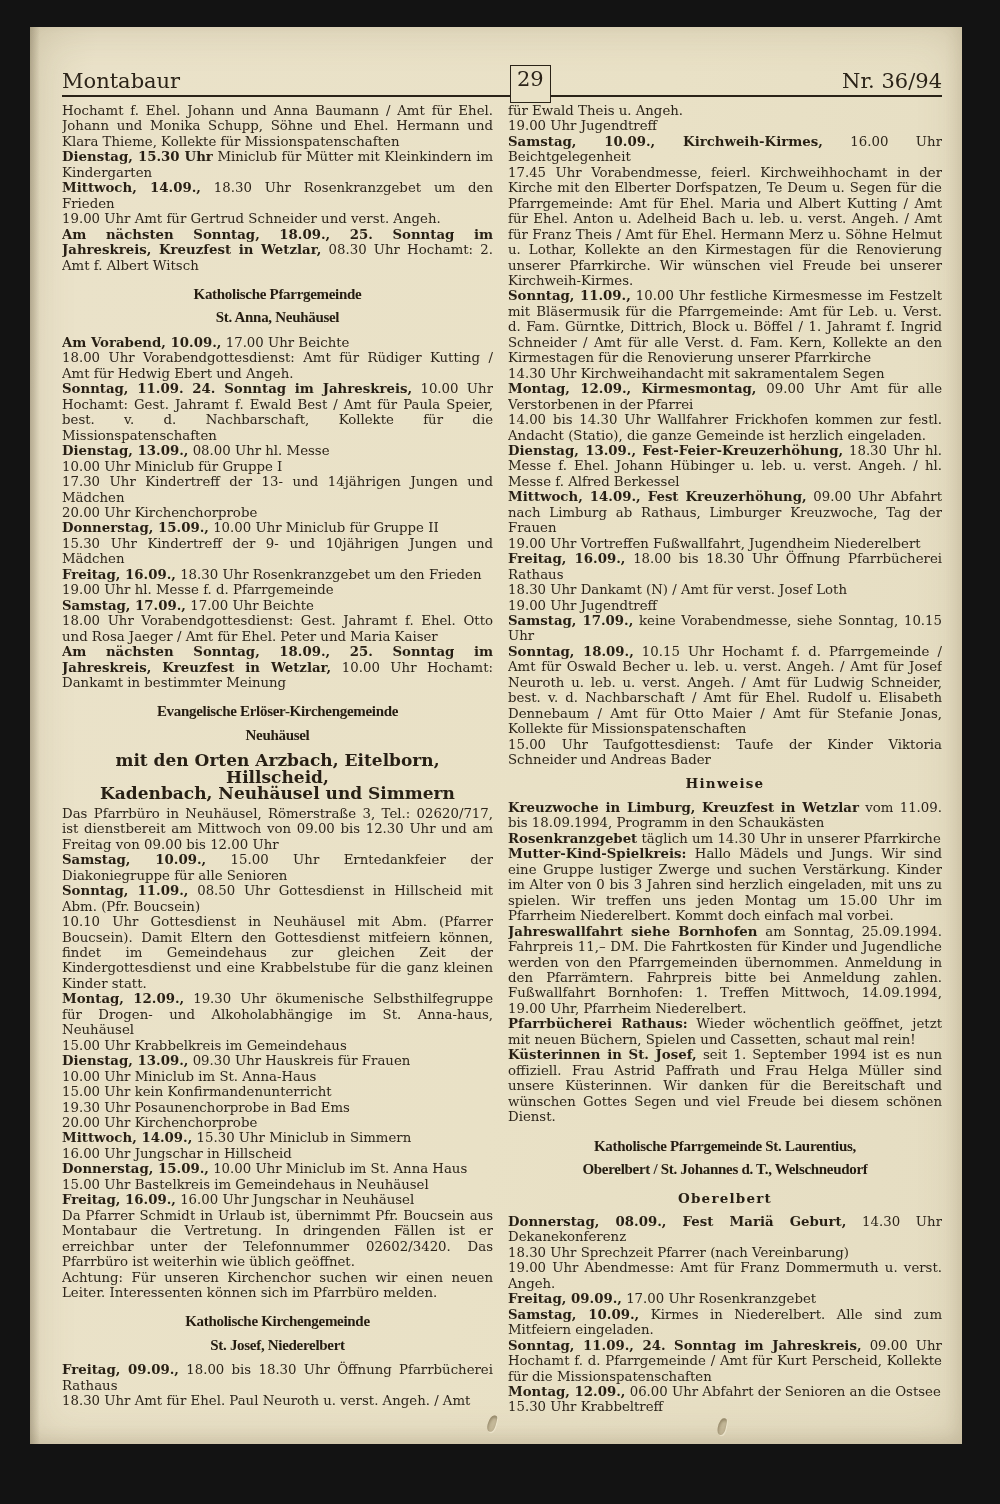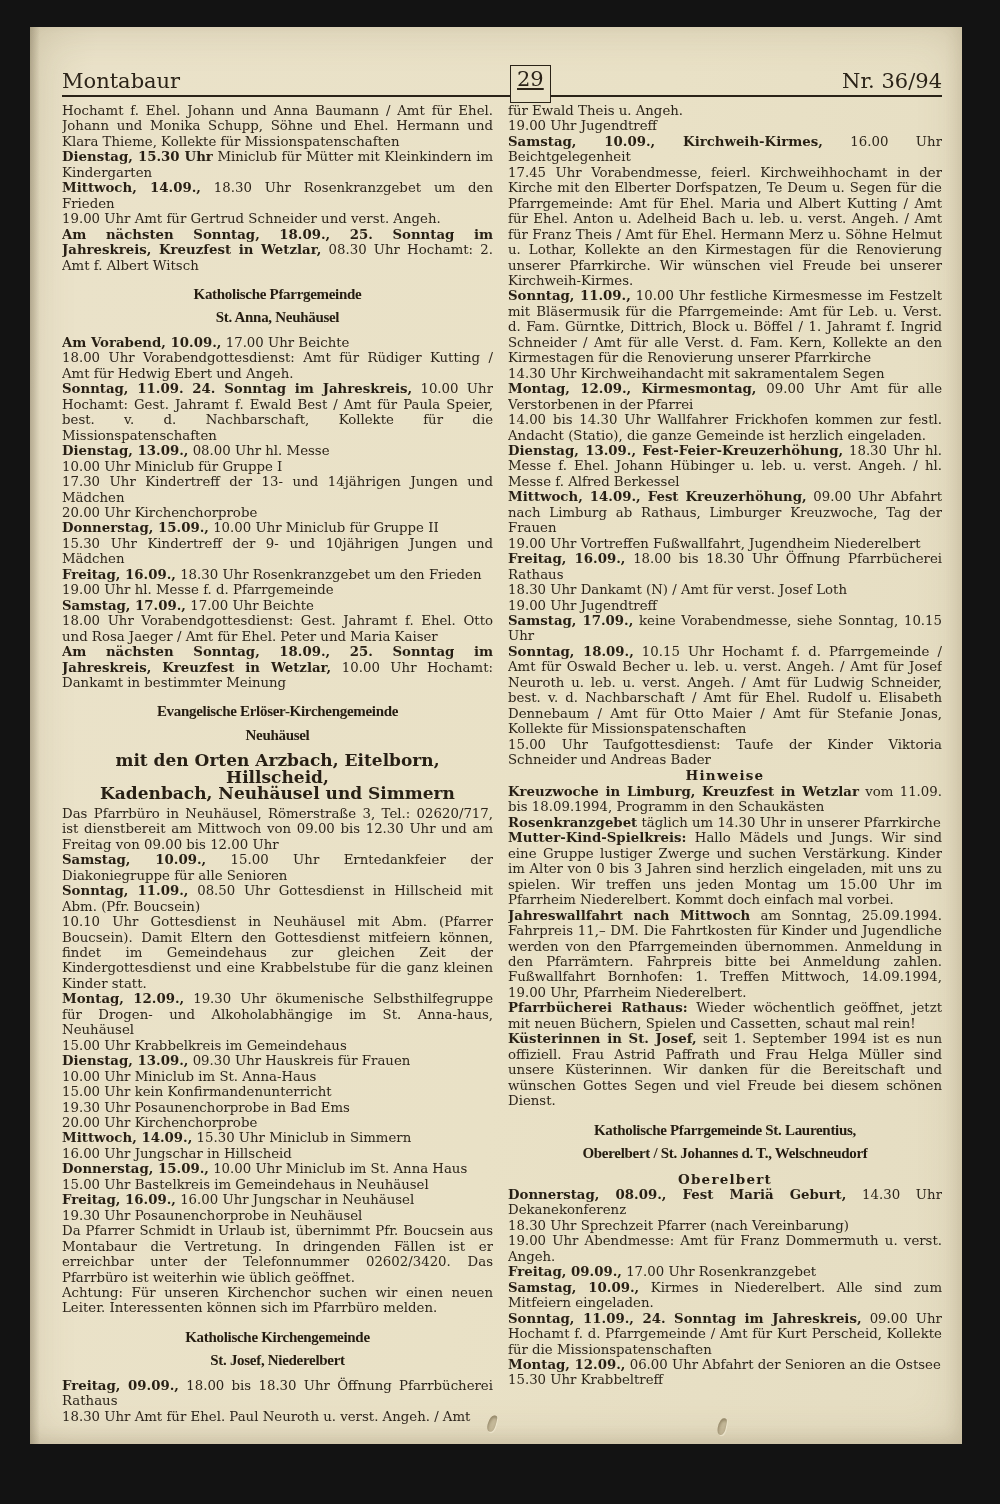--- a/index.html
+++ b/index.html
@@ -9,32 +9,32 @@
   .paper{position:absolute;left:30px;top:27px;width:932px;height:1417px;
          background:linear-gradient(100deg,#e2dabf 0%,#eae2c9 6%,#e9e1c6 55%,#e5ddc2 100%);
          box-shadow:inset 0 0 46px rgba(110,92,55,.20), inset -4px -6px 14px rgba(100,85,50,.12);}
   .paper::before{content:"";position:absolute;left:0;top:0;bottom:0;width:10px;
          background:linear-gradient(90deg,rgba(70,58,34,.25),rgba(70,58,34,0));}
   .pheader{position:absolute;left:32px;top:36px;width:880px;height:32px;
          border-bottom:2px solid #2a2318;font-size:21px;color:#2b2318;}
   .pheader .loc{position:absolute;left:0;top:6px;}
   .pheader .issue{position:absolute;right:0;top:6px;}
   .numbox{position:absolute;left:448px;top:2px;padding:3px 6px 12px 6px;
-         border:1.6px solid #2a2318;background:#e9e1c6;line-height:1;z-index:2;text-decoration:underline;}
+         border:1.6px solid #2a2318;background:#e9e1c6;line-height:1;z-index:2;}
   .col{position:absolute;top:76px;height:1336px;overflow:hidden;color:#2c241a;}
   .col-left{left:32px;width:431px;}
   .col-right{left:478px;width:434px;}
   .para{margin:0;font-size:13.3px;line-height:15.45px;text-align:justify;hyphens:auto;}
   .para b{font-weight:700;color:#271f14;}
   .h1{font-family:"Liberation Serif","DejaVu Serif",serif;font-weight:700;color:#241c11;
       font-size:15px;line-height:23.5px;letter-spacing:-0.3px;text-align:center;
       margin:10px 0 5px;white-space:nowrap;}
   .h2{font-weight:700;font-size:17px;line-height:16.5px;text-align:center;margin:1px 0 4px;color:#271f14;}
   .h3{font-weight:700;font-size:13.5px;line-height:16.5px;text-align:center;
-      letter-spacing:1.2px;margin:0;color:#271f14;}
+      letter-spacing:1.2px;margin:8px;color:#271f14;}
   .mark{position:absolute;width:8px;height:17px;border-radius:70% 30% 55% 45%;
       background:rgba(125,105,65,.30);
       box-shadow:inset 1px 2px 3px rgba(85,70,40,.45), 1px 1px 1px rgba(255,250,230,.5);}
   .mark-1{left:458px;top:1388px;transform:rotate(14deg);}
   .mark-2{left:688px;top:1391px;transform:rotate(10deg);}
 </style>
 </head>
 <body>
 
 <div class="stage">
@@ -78,21 +78,20 @@
         <p class="para"><b>Dienstag, 13.09.,</b><span> 09.30 Uhr Hauskreis für Frauen</span></p>
         <p class="para"><span>10.00 Uhr Miniclub im St. Anna-Haus</span></p>
         <p class="para"><span>15.00 Uhr kein Konfirmandenunterricht</span></p>
         <p class="para"><span>19.30 Uhr Posaunenchorprobe in Bad Ems</span></p>
         <p class="para"><span>20.00 Uhr Kirchenchorprobe</span></p>
         <p class="para"><b>Mittwoch, 14.09.,</b><span> 15.30 Uhr Miniclub in Simmern</span></p>
         <p class="para"><span>16.00 Uhr Jungschar in Hillscheid</span></p>
         <p class="para"><b>Donnerstag, 15.09.,</b><span> 10.00 Uhr Miniclub im St. Anna Haus</span></p>
         <p class="para"><span>15.00 Uhr Bastelkreis im Gemeindehaus in Neuhäusel</span></p>
         <p class="para"><b>Freitag, 16.09.,</b><span> 16.00 Uhr Jungschar in Neuhäusel</span></p>
-        <p class="para"><span>19.30 Uhr Posaunenchorprobe in Neuhäusel</span></p>
         <p class="para"><span>Da Pfarrer Schmidt in Urlaub ist, übernimmt Pfr. Boucsein aus Montabaur die Vertretung. In dringenden Fällen ist er erreichbar unter der Telefonnummer 02602/3420. Das Pfarrbüro ist weiterhin wie üblich geöffnet.</span></p>
         <p class="para"><span>Achtung: Für unseren Kirchenchor suchen wir einen neuen Leiter. Interessenten können sich im Pfarrbüro melden.</span></p>
         <div class="h1">Katholische Kirchengemeinde<br>St. Josef, Niederelbert</div>
         <p class="para"><b>Freitag, 09.09.,</b><span> 18.00 bis 18.30 Uhr Öffnung Pfarrbücherei Rathaus</span></p>
         <p class="para"><span>18.30 Uhr Amt für Ehel. Paul Neuroth u. verst. Angeh. / Amt</span></p>
       </div>
     <div class="col col-right">
         <p class="para"><span>für Ewald Theis u. Angeh.</span></p>
         <p class="para"><span>19.00 Uhr Jugendtreff</span></p>
         <p class="para"><b>Samstag, 10.09., Kirchweih-Kirmes,</b><span> 16.00 Uhr Beichtgelegenheit</span></p>
@@ -107,21 +106,21 @@
         <p class="para"><b>Freitag, 16.09.,</b><span> 18.00 bis 18.30 Uhr Öffnung Pfarrbücherei Rathaus</span></p>
         <p class="para"><span>18.30 Uhr Dankamt (N) / Amt für verst. Josef Loth</span></p>
         <p class="para"><span>19.00 Uhr Jugendtreff</span></p>
         <p class="para"><b>Samstag, 17.09.,</b><span> keine Vorabendmesse, siehe Sonntag, 10.15 Uhr</span></p>
         <p class="para"><b>Sonntag, 18.09.,</b><span> 10.15 Uhr Hochamt f. d. Pfarrgemeinde / Amt für Oswald Becher u. leb. u. verst. Angeh. / Amt für Josef Neuroth u. leb. u. verst. Angeh. / Amt für Ludwig Schneider, best. v. d. Nachbarschaft / Amt für Ehel. Rudolf u. Elisabeth Dennebaum / Amt für Otto Maier / Amt für Stefanie Jonas, Kollekte für Missionspatenschaften</span></p>
         <p class="para"><span>15.00 Uhr Taufgottesdienst: Taufe der Kinder Viktoria Schneider und Andreas Bader</span></p>
         <div class="h3">Hinweise</div>
         <p class="para"><b>Kreuzwoche in Limburg, Kreuzfest in Wetzlar</b><span> vom 11.09. bis 18.09.1994, Programm in den Schaukästen</span></p>
         <p class="para"><b>Rosenkranzgebet</b><span> täglich um 14.30 Uhr in unserer Pfarrkirche</span></p>
         <p class="para"><b>Mutter-Kind-Spielkreis:</b><span> Hallo Mädels und Jungs. Wir sind eine Gruppe lustiger Zwerge und suchen Verstärkung. Kinder im Alter von 0 bis 3 Jahren sind herzlich eingeladen, mit uns zu spielen. Wir treffen uns jeden Montag um 15.00 Uhr im Pfarrheim Niederelbert. Kommt doch einfach mal vorbei.</span></p>
-        <p class="para"><b>Jahreswallfahrt nach Mittwoch</b><span> am Sonntag, 25.09.1994. Fahrpreis 11,– DM. Die Fahrtkosten für Kinder und Jugendliche werden von den Pfarrgemeinden übernommen. Anmeldung in den Pfarrämtern. Fahrpreis bitte bei Anmeldung zahlen. Fußwallfahrt Bornhofen: 1. Treffen Mittwoch, 14.09.1994, 19.00 Uhr, Pfarrheim Niederelbert.</span></p>
+        <p class="para"><b>Jahreswallfahrt siehe Bornhofen</b><span> am Sonntag, 25.09.1994. Fahrpreis 11,– DM. Die Fahrtkosten für Kinder und Jugendliche werden von den Pfarrgemeinden übernommen. Anmeldung in den Pfarrämtern. Fahrpreis bitte bei Anmeldung zahlen. Fußwallfahrt Bornhofen: 1. Treffen Mittwoch, 14.09.1994, 19.00 Uhr, Pfarrheim Niederelbert.</span></p>
         <p class="para"><b>Pfarrbücherei Rathaus:</b><span> Wieder wöchentlich geöffnet, jetzt mit neuen Büchern, Spielen und Cassetten, schaut mal rein!</span></p>
         <p class="para"><b>Küsterinnen in St. Josef,</b><span> seit 1. September 1994 ist es nun offiziell. Frau Astrid Paffrath und Frau Helga Müller sind unsere Küsterinnen. Wir danken für die Bereitschaft und wünschen Gottes Segen und viel Freude bei diesem schönen Dienst.</span></p>
         <div class="h1">Katholische Pfarrgemeinde St. Laurentius,<br>Oberelbert / St. Johannes d. T., Welschneudorf</div>
         <div class="h3">Oberelbert</div>
         <p class="para"><b>Donnerstag, 08.09., Fest Mariä Geburt,</b><span> 14.30 Uhr Dekanekonferenz</span></p>
         <p class="para"><span>18.30 Uhr Sprechzeit Pfarrer (nach Vereinbarung)</span></p>
         <p class="para"><span>19.00 Uhr Abendmesse: Amt für Franz Dommermuth u. verst. Angeh.</span></p>
         <p class="para"><b>Freitag, 09.09.,</b><span> 17.00 Uhr Rosenkranzgebet</span></p>
         <p class="para"><b>Samstag, 10.09.,</b><span> Kirmes in Niederelbert. Alle sind zum Mitfeiern eingeladen.</span></p>
         <p class="para"><b>Sonntag, 11.09., 24. Sonntag im Jahreskreis,</b><span> 09.00 Uhr Hochamt f. d. Pfarrgemeinde / Amt für Kurt Perscheid, Kollekte für die Missionspatenschaften</span></p>

